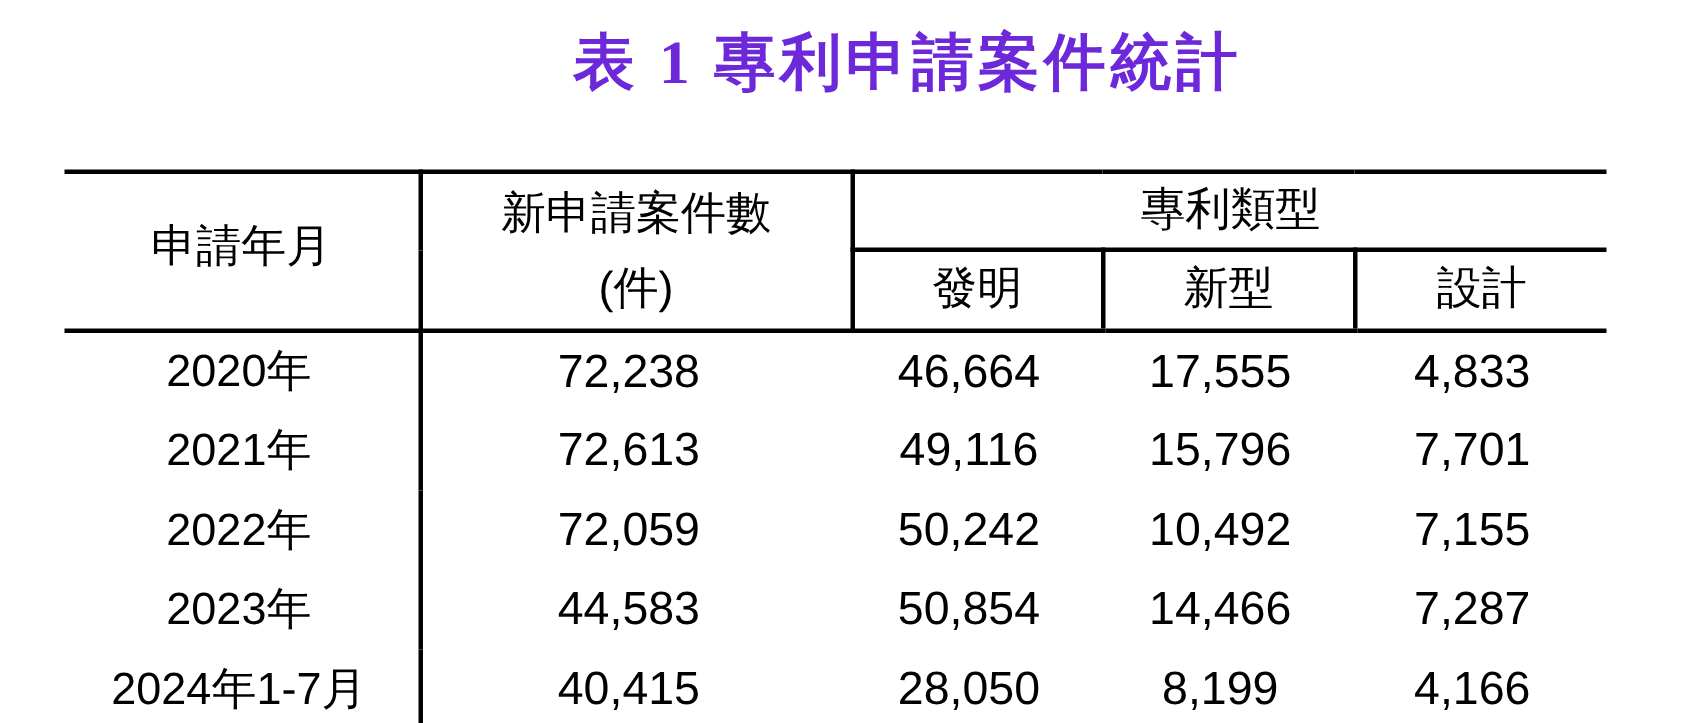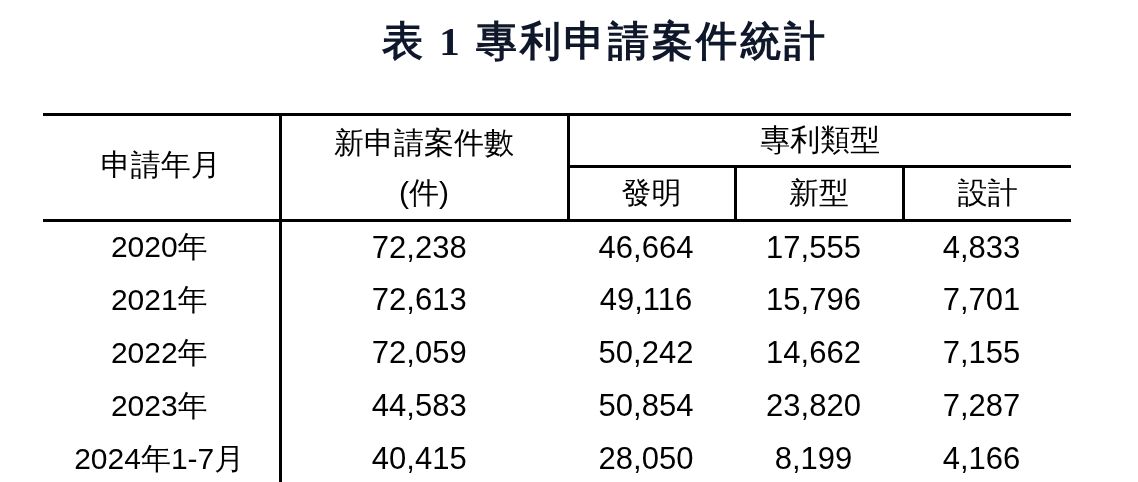--- a/index.html
+++ b/index.html
@@ -19,21 +19,21 @@
     position: absolute;
     left: 360px;
     top: 14px;
     width: 490px;
     margin: 0;
     text-align: center;
     font-family: "Liberation Serif", "DejaVu Serif", serif;
     font-weight: bold;
     font-size: 41px;
     letter-spacing: 3px;
-    color: #0f172a;
+    color: #6d28d9;
     white-space: nowrap;
   }
   table.stats {
     position: absolute;
     left: 43px;
     top: 113px;
     width: 1028px;
     border-collapse: collapse;
     table-layout: fixed;
     color: #000000;
@@ -122,28 +122,28 @@
       <td class="period">2021年</td>
       <td>72,613</td>
       <td>49,116</td>
       <td>15,796</td>
       <td>7,701</td>
     </tr>
     <tr>
       <td class="period">2022年</td>
       <td>72,059</td>
       <td>50,242</td>
-      <td>14,662</td>
+      <td>10,492</td>
       <td>7,155</td>
     </tr>
     <tr>
       <td class="period">2023年</td>
       <td>44,583</td>
       <td>50,854</td>
-      <td>23,820</td>
+      <td>14,466</td>
       <td>7,287</td>
     </tr>
     <tr>
       <td class="period">2024年1-7月</td>
       <td>40,415</td>
       <td>28,050</td>
       <td>8,199</td>
       <td>4,166</td>
     </tr>
   </tbody>

